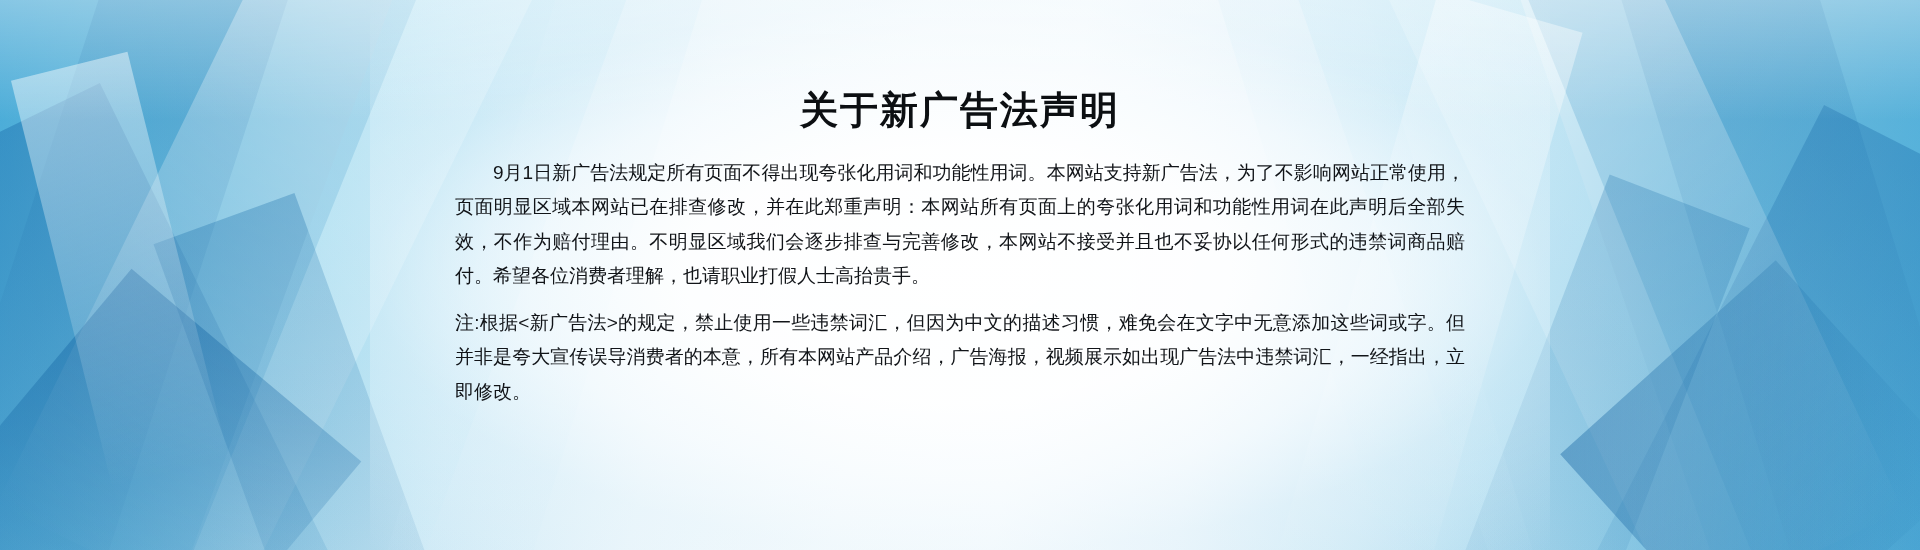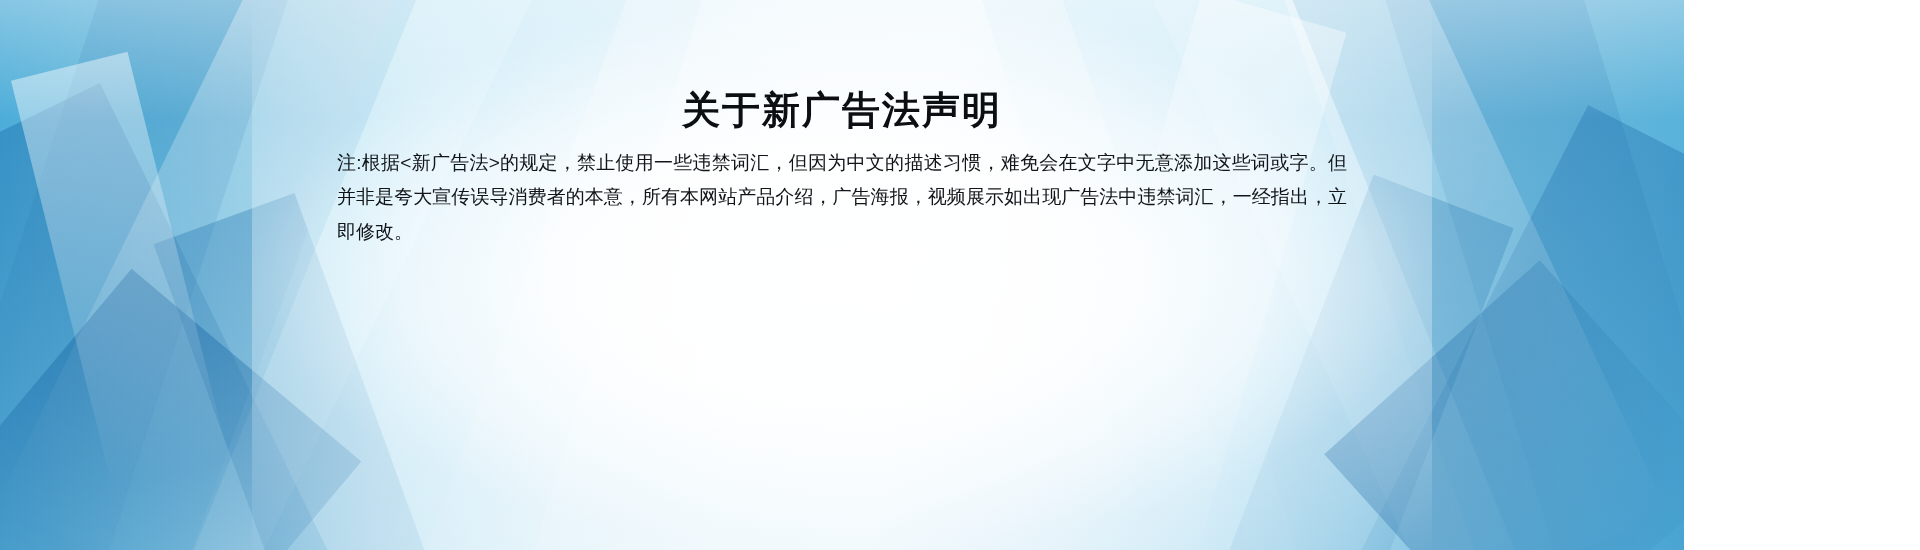--- a/index.html
+++ b/index.html
@@ -3,21 +3,21 @@
 <meta charset="utf-8">
 <title>Advertising Law Statement Banner</title>
 <style>
   html, body {
     margin: 0;
     padding: 0;
     background: #ffffff;
   }
   .banner {
     position: relative;
-    width: 1684px;
+    width: 1920px;
     height: 550px;
     overflow: hidden;
     font-family: "Liberation Sans", "DejaVu Sans", sans-serif;
     background: linear-gradient(100deg,
         #4db4df 0%,
         #78c9e6 8%,
         #a8dcef 17%,
         #cfeaf6 26%,
         #e7f4fa 36%,
         #f2f9fc 46%,
@@ -177,17 +177,18 @@
     <div class="shape sP"></div>
     <div class="shape sR"></div>
   </div>
 
   <div class="center-glow"></div>
   <div class="top-fade"></div>
 
   <div class="content">
     <h1 class="page-title">关于新广告法声明</h1>
 
+    <p class="body-copy para-indent">9月1日新广告法规定所有页面不得出现夸张化用词和功能性用词。本网站支持新广告法，为了不影响网站正常使用，页面明显区域本网站已在排查修改，并在此郑重声明：本网站所有页面上的夸张化用词和功能性用词在此声明后全部失效，不作为赔付理由。不明显区域我们会逐步排查与完善修改，本网站不接受并且也不妥协以任何形式的违禁词商品赔付。希望各位消费者理解，也请职业打假人士高抬贵手。</p>
 
     <p class="body-copy para-note">注:根据&lt;新广告法&gt;的规定，禁止使用一些违禁词汇，但因为中文的描述习惯，难免会在文字中无意添加这些词或字。但并非是夸大宣传误导消费者的本意，所有本网站产品介绍，广告海报，视频展示如出现广告法中违禁词汇，一经指出，立即修改。</p>
   </div>
 
 </div>
 
 </body></html>

